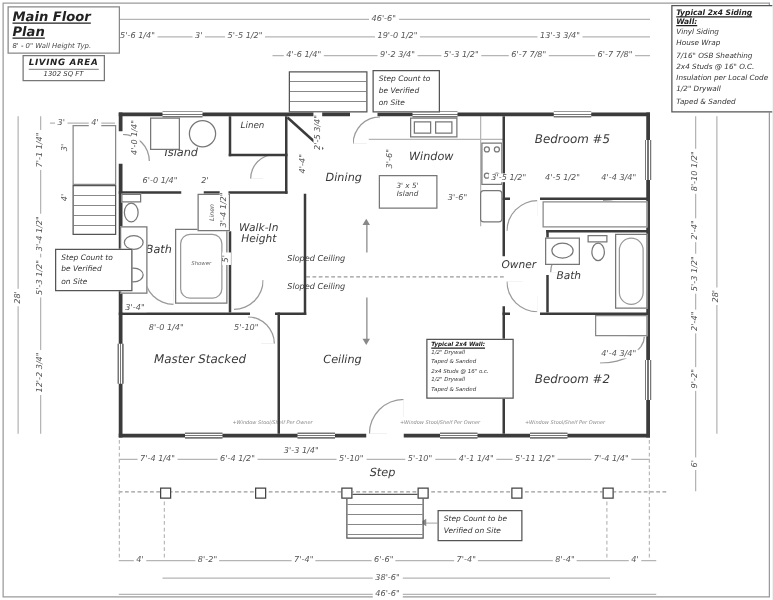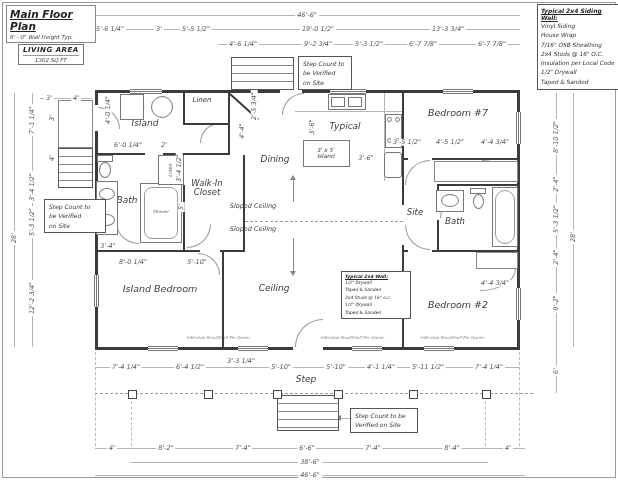--- a/index.html
+++ b/index.html
@@ -277,30 +277,30 @@
 
   <div class="fix" style="left:434px;top:161px;width:84px;height:21px;border-color:#888"></div>
   <div class="dline" style="left:438px;top:168px;width:76px;height:1px"></div>
   <div class="dline" style="left:438px;top:173px;width:76px;height:1px"></div>
   <div class="fix" style="left:476px;top:252px;width:42px;height:17px;border-color:#888"></div>
   <div class="dline" style="left:479px;top:258px;width:36px;height:1px"></div>
   <div class="dline" style="left:479px;top:262px;width:36px;height:1px"></div>
 
   <div class="lbl" style="left:145px;top:124px">Island</div>
   <div class="lbl" style="left:202px;top:101px;font-size:7px">Linen</div>
-  <div class="lbl" style="left:275px;top:160px">Dining</div>
-  <div class="lbl" style="left:345px;top:127px">Typical</div>
+  <div class="lbl" style="left:275px;top:144px">Dining</div>
+  <div class="lbl" style="left:345px;top:127px">Window</div>
   <div class="lbl" style="left:127px;top:201px">Bath</div>
   <div class="lbl pre" style="left:207px;top:188px;font-size:8.5px">Walk-In
-Closet</div>
-  <div class="lbl" style="left:160px;top:289px;font-size:9.5px">Island Bedroom</div>
+Height</div>
+  <div class="lbl" style="left:160px;top:289px;font-size:9.5px">Master Stacked</div>
   <div class="lbl" style="left:274px;top:289px">Ceiling</div>
-  <div class="lbl" style="left:415px;top:213px;font-size:8.5px">Site</div>
+  <div class="lbl" style="left:415px;top:213px;font-size:8.5px">Owner</div>
   <div class="lbl" style="left:455px;top:222px;font-size:8.5px">Bath</div>
-  <div class="lbl" style="left:458px;top:113px;font-size:9.5px">Bedroom #7</div>
+  <div class="lbl" style="left:458px;top:113px;font-size:9.5px">Bedroom #5</div>
   <div class="lbl" style="left:458px;top:305px;font-size:9.5px">Bedroom #2</div>
   <div class="lbl" style="left:306px;top:380px">Step</div>
 
   <div class="lbl tiny" style="left:218px;top:338px">+Window Stool/Shelf Per Owner</div>
   <div class="lbl tiny" style="left:352px;top:338px">+Window Stool/Shelf Per Owner</div>
   <div class="lbl tiny" style="left:452px;top:338px">+Window Stool/Shelf Per Owner</div>
 
   <div class="note" style="left:298px;top:56px;width:44px">Step Count to
 be Verified
 on Site</div>

